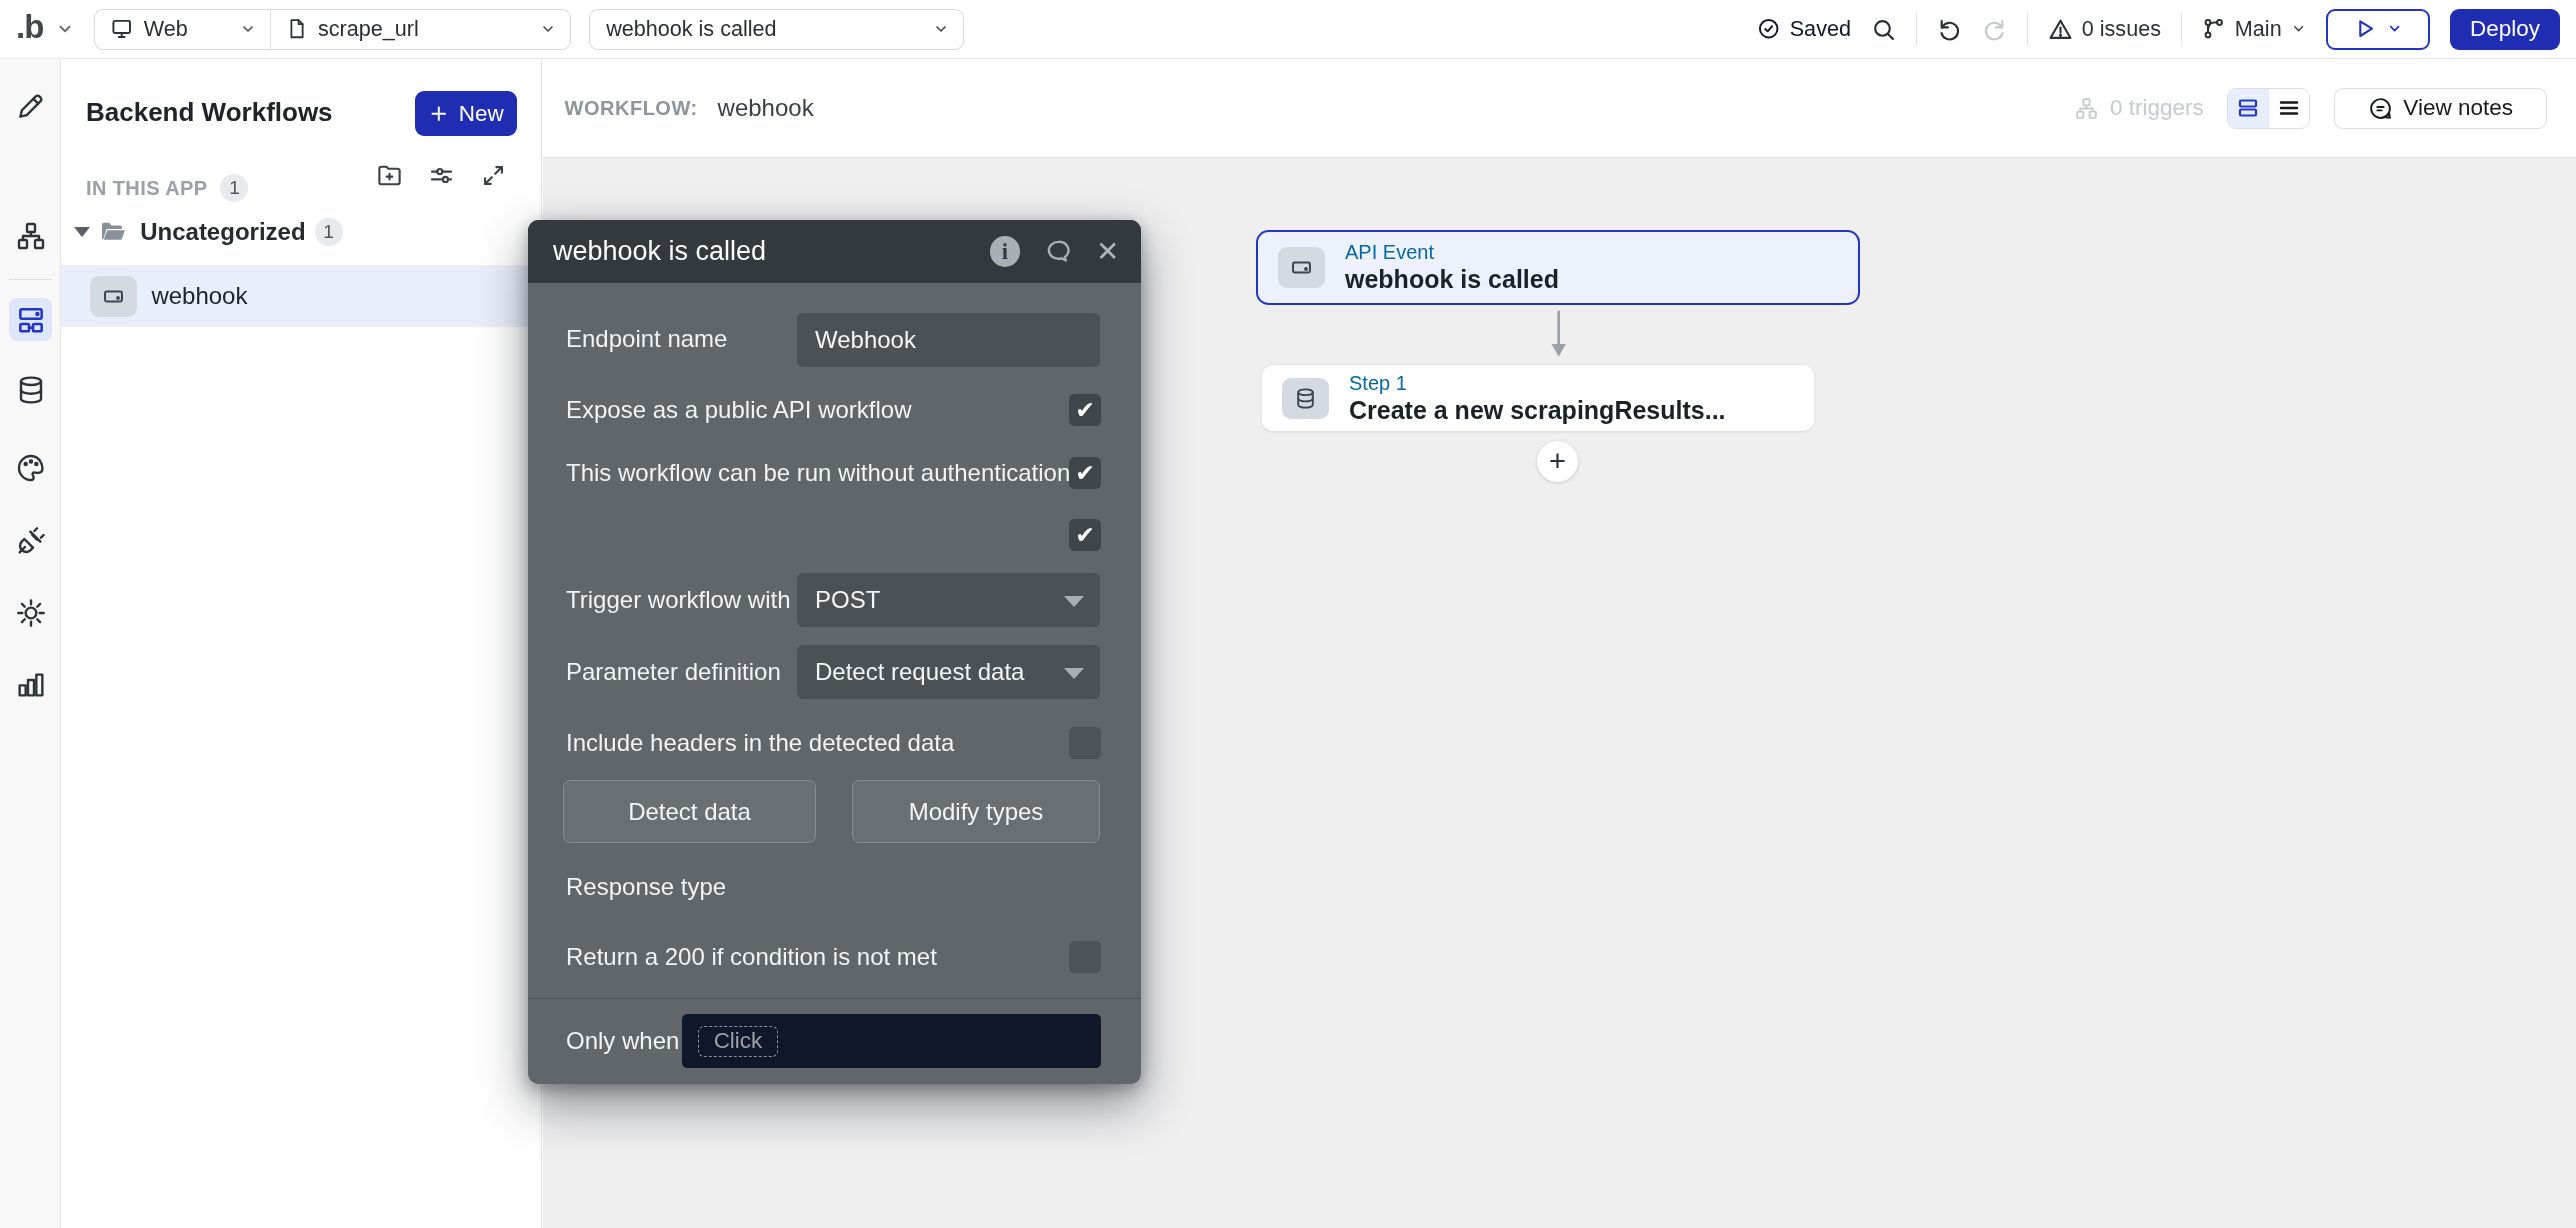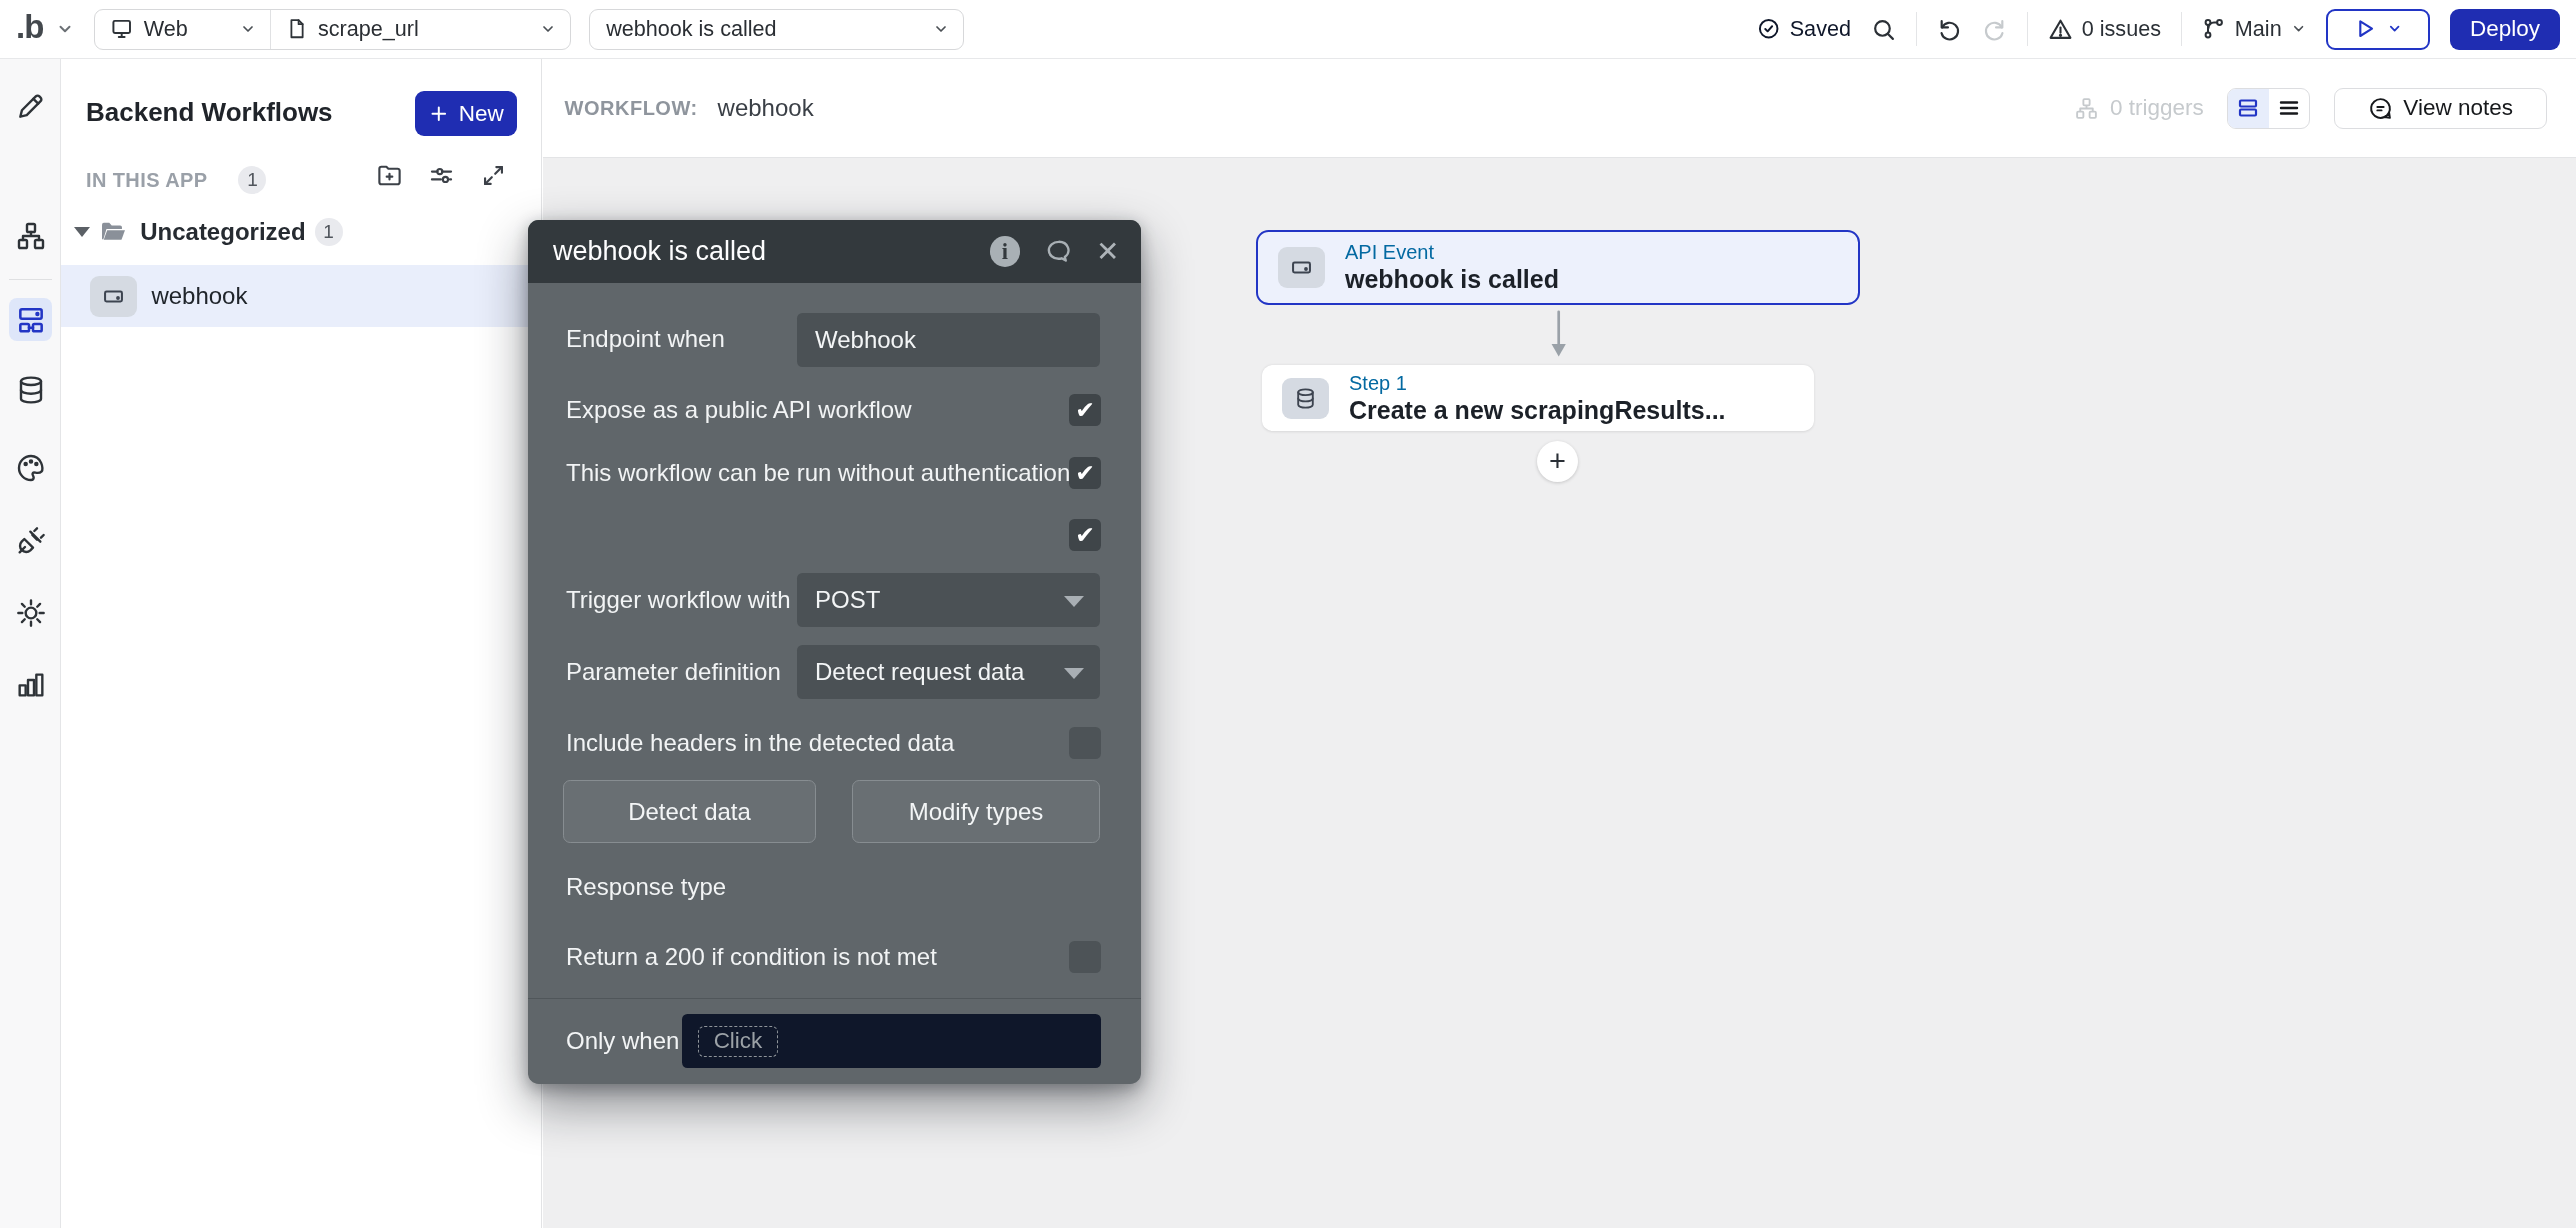--- a/index.html
+++ b/index.html
@@ -43,21 +43,21 @@
   .rail-item.selected { background:#dee6f9; color:#2235c5; }
   .rail-divider { position:absolute; left:9px; width:43px; height:0.9px; background:#dfe0e2; }
 
   
   .sidebar { position:absolute; left:61px; top:59px; width:481px; bottom:0;
              background:#fff; border-right:0.9px solid #e2e3e5; }
   .sb-title { position:absolute; left:25px; top:38px; font-size:26px; font-weight:700; color:#20242a; }
   .btn-new { position:absolute; left:354px; top:32px; width:102px; height:45px; border-radius:9px;
              background:#1f2db2; color:#fff; font-size:22.5px;
              display:flex; align-items:center; justify-content:center; gap:9px; }
-  .sb-scope { position:absolute; left:25px; top:106px; height:30.5px; display:flex; align-items:center; gap:31px; }
+  .sb-scope { position:absolute; left:25px; top:114px; height:30.5px; display:flex; align-items:center; gap:13px; }
   .sb-scope-label { font-size:20px; font-weight:700; letter-spacing:0.4px; color:#9aa0a8; }
   .badge { min-width:28px; height:28px; padding:0 8px; border-radius:14.4px; background:#e9eaee;
            color:#50555c; font-size:19px; display:flex; align-items:center; justify-content:center; }
   .sb-tools { position:absolute; right:34px; top:101px; height:30.5px; display:flex; align-items:center; gap:25px; color:#3c4148; }
   .sb-tree-row { position:absolute; left:12.6px; top:158px; height:30.5px; display:flex; align-items:center; gap:9px; }
   .caret-down { width:0; height:0; border-left:8px solid transparent; border-right:8px solid transparent;
                 border-top:10px solid #5b6066; }
   .sb-folder-label { font-size:24px; font-weight:700; color:#262b31; margin-left:3.6px; }
   .sb-item { position:absolute; left:0; top:206px; width:100%; height:62px; background:#e9eefb;
              display:flex; align-items:center; padding-left:29px; gap:14.4px; }
@@ -474,21 +474,21 @@
         <span class="info-circle">i</span>
         <span style="color:#a9b0b5">
           <svg width="29" height="29" viewBox="0 0 24 24" fill="none" stroke="currentColor" stroke-width="2" stroke-linejoin="round">
               <path d="M12 4a8 7 0 1 0 0 14c0.9 0 1.8-0.1 2.6-0.4L18 19.5l-0.8-3A8 7 0 0 0 12 4z"></path>
             </svg>
         </span>
         <span class="mh-x">✕</span>
       </div>
     </div>
 
-    <div class="m-label" style="top:119px">Endpoint when</div>
+    <div class="m-label" style="top:119px">Endpoint name</div>
     <div class="m-input" style="top:93px">
       <span>Webhook</span>
     </div>
 
     <div class="m-label" style="top:190px">Expose as a public API workflow</div>
     <span class="mcheck checked" style="top:190px"></span>
 
     <div class="m-label" style="top:253px">This workflow can be run without authentication</div>
     <span class="mcheck checked" style="top:253px"></span>
 

